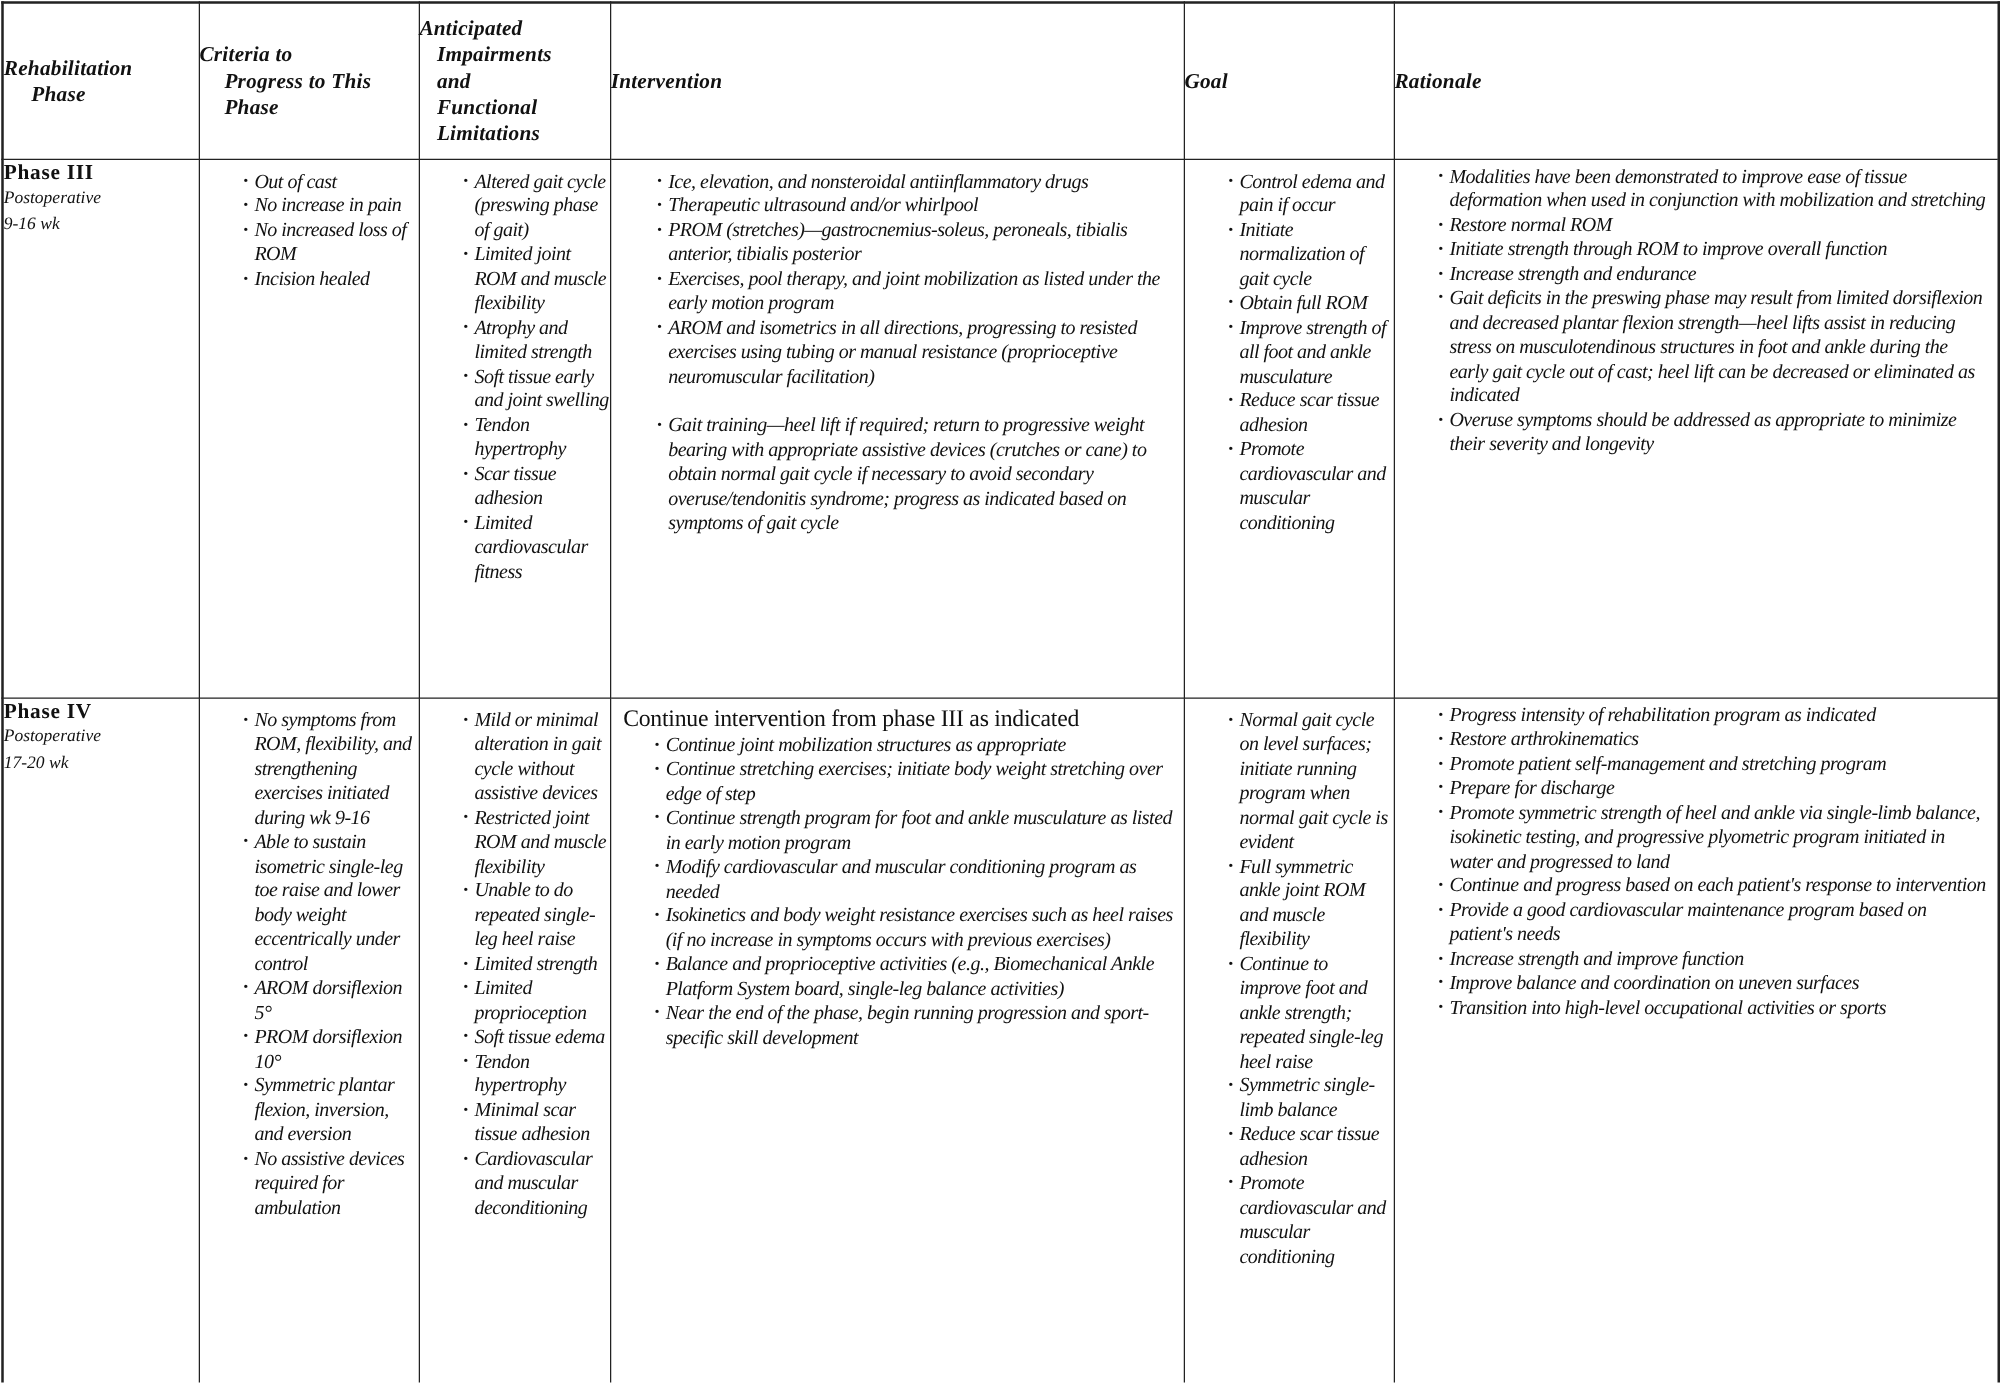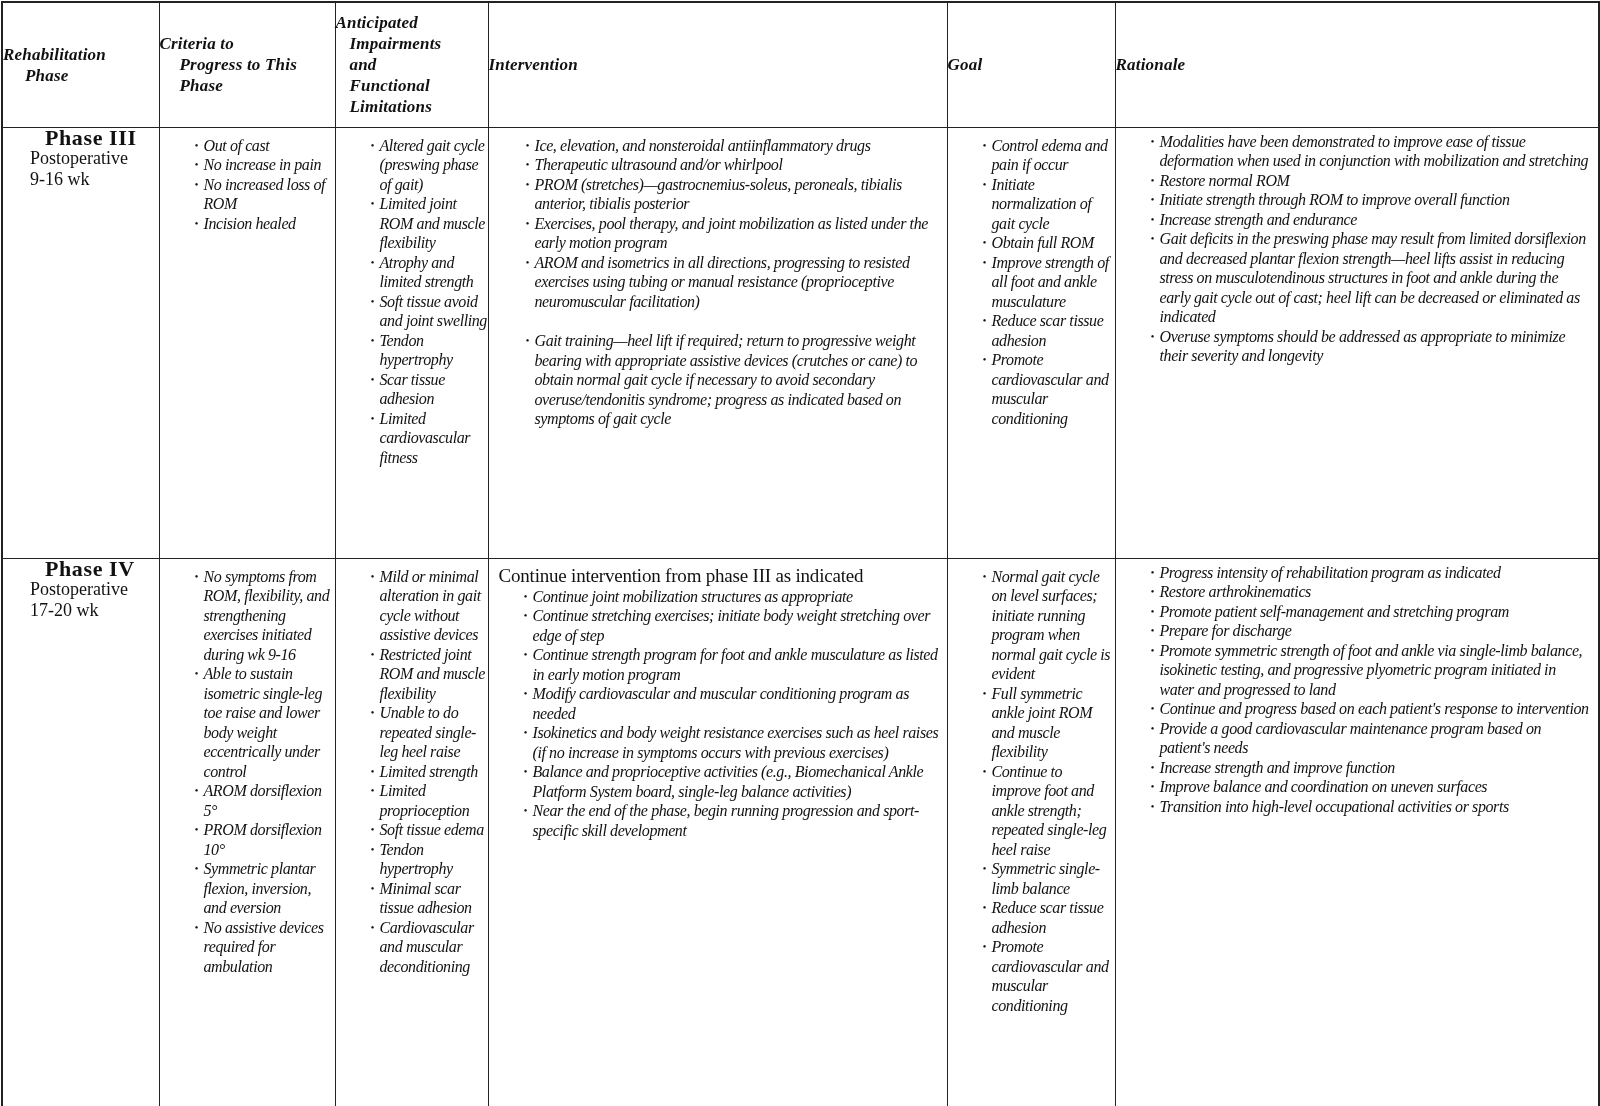--- a/index.html
+++ b/index.html
@@ -20,22 +20,22 @@
   th.h1 .h2line { padding-left: 22px; display:block; }
   th.h2 .indent { padding-left: 20px; display: block; }
   th.h2 { padding-left: 4px; }
   th.h3 { padding-left: 6px; }
   th.h3 .indent { padding-left: 14px; display: block; }
   th.h4 { padding-left: 3px; }
   th.h5 { padding-left: 4px; }
   th.h6 { padding-left: 4px; }
 
   .phase { padding: 8px 0 0 12px; }
-  .phase-name { font-weight: bold; font-size: 22px; letter-spacing: 0.6px; line-height: 20px; display:block;padding-left:42px; }
-  .phase-sub { font-size: 18px; line-height: 21px; padding-left: 27px; display: block; }
+  .phase-name { font-weight: bold; font-size: 17px; letter-spacing: 0.6px; line-height: 20px; display:block; }
+  .phase-sub { font-size: 14px; line-height: 21px; display: block; font-style: italic; }
 
   ul.bl { list-style: none; margin: 0; padding: 0; font-size: 16px; line-height: 19.5px; letter-spacing: -0.4px; font-style: italic; }
   ul.bl li { position: relative; padding-left: 9px; }
   ul.bl li::before { content: "\2022"; position: absolute; left: 0; top: 0; font-size: 11px; }
   td.crit ul.bl { margin: 8px 0 0 35px; }
   td.imp ul.bl { margin: 8px 0 0 35px; }
   td.intv ul.bl { margin: 8px 6px 0 37px; }
   td.goal ul.bl { margin: 8px 0 0 35px; }
   td.rat ul.bl { margin: 4px 8px 0 35px; }
   li.gap { margin-top: 20px; }
@@ -89,21 +89,21 @@
             <li>No increase in pain</li>
             <li>No increased loss of ROM</li>
             <li>Incision healed</li>
           </ul>
     </td>
     <td class="imp">
       <ul class="bl">
             <li>Altered gait cycle (preswing phase of gait)</li>
             <li>Limited joint ROM and muscle flexibility</li>
             <li>Atrophy and limited strength</li>
-            <li>Soft tissue avoid and joint swelling</li>
+            <li>Soft tissue early and joint swelling</li>
             <li>Tendon hypertrophy</li>
             <li>Scar tissue adhesion</li>
             <li>Limited cardiovascular fitness</li>
           </ul>
     </td>
     <td class="intv">
       <ul class="bl">
             <li>Ice, elevation, and nonsteroidal antiinflammatory drugs</li>
             <li>Therapeutic ultrasound and/or whirlpool</li>
             <li>PROM (stretches)—gastrocnemius-soleus, peroneals, tibialis anterior, tibialis posterior</li>
@@ -184,21 +184,21 @@
             <li>Reduce scar tissue adhesion</li>
             <li>Promote cardiovascular and muscular conditioning</li>
           </ul>
     </td>
     <td class="rat">
       <ul class="bl">
             <li>Progress intensity of rehabilitation program as indicated</li>
             <li>Restore arthrokinematics</li>
             <li>Promote patient self-management and stretching program</li>
             <li>Prepare for discharge</li>
-            <li>Promote symmetric strength of foot and ankle via single-limb balance, isokinetic testing, and progressive plyometric program initiated in water and progressed to land</li>
+            <li>Promote symmetric strength of heel and ankle via single-limb balance, isokinetic testing, and progressive plyometric program initiated in water and progressed to land</li>
             <li>Continue and progress based on each patient's response to intervention</li>
             <li>Provide a good cardiovascular maintenance program based on patient's needs</li>
             <li>Increase strength and improve function</li>
             <li>Improve balance and coordination on uneven surfaces</li>
             <li>Transition into high-level occupational activities or sports</li>
           </ul>
     </td>
   </tr>
 </tbody>
   </table>

